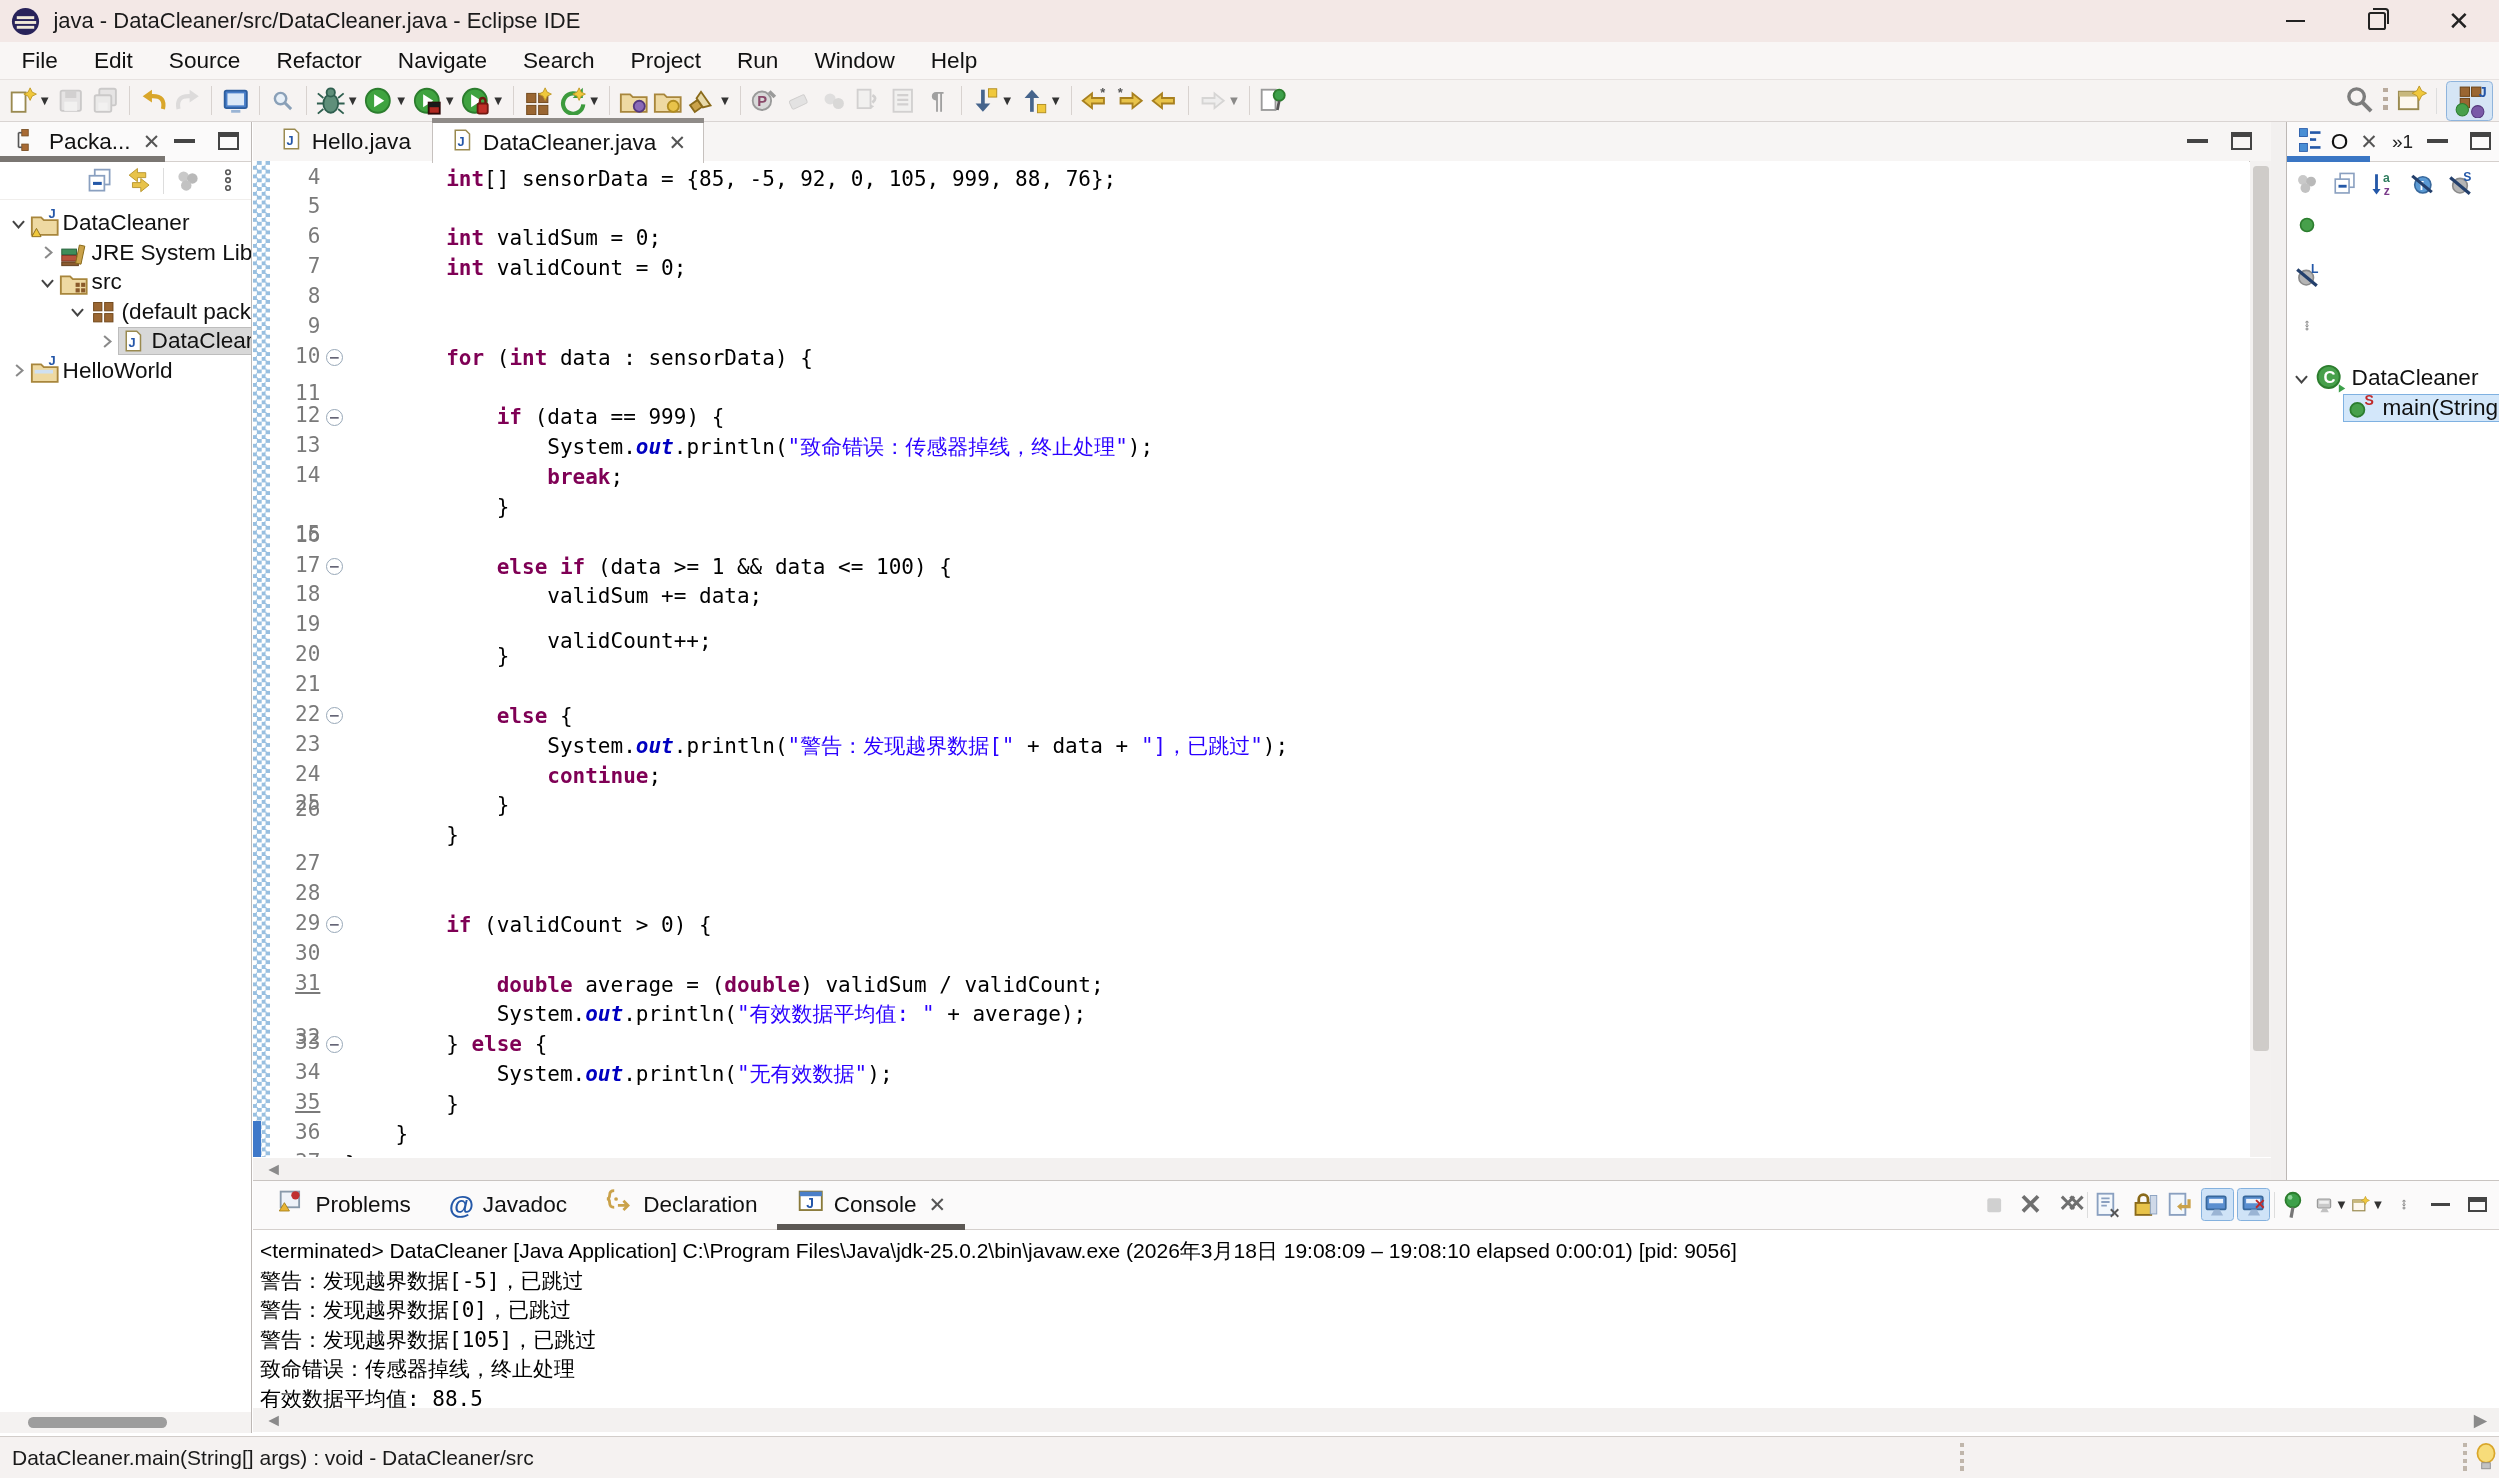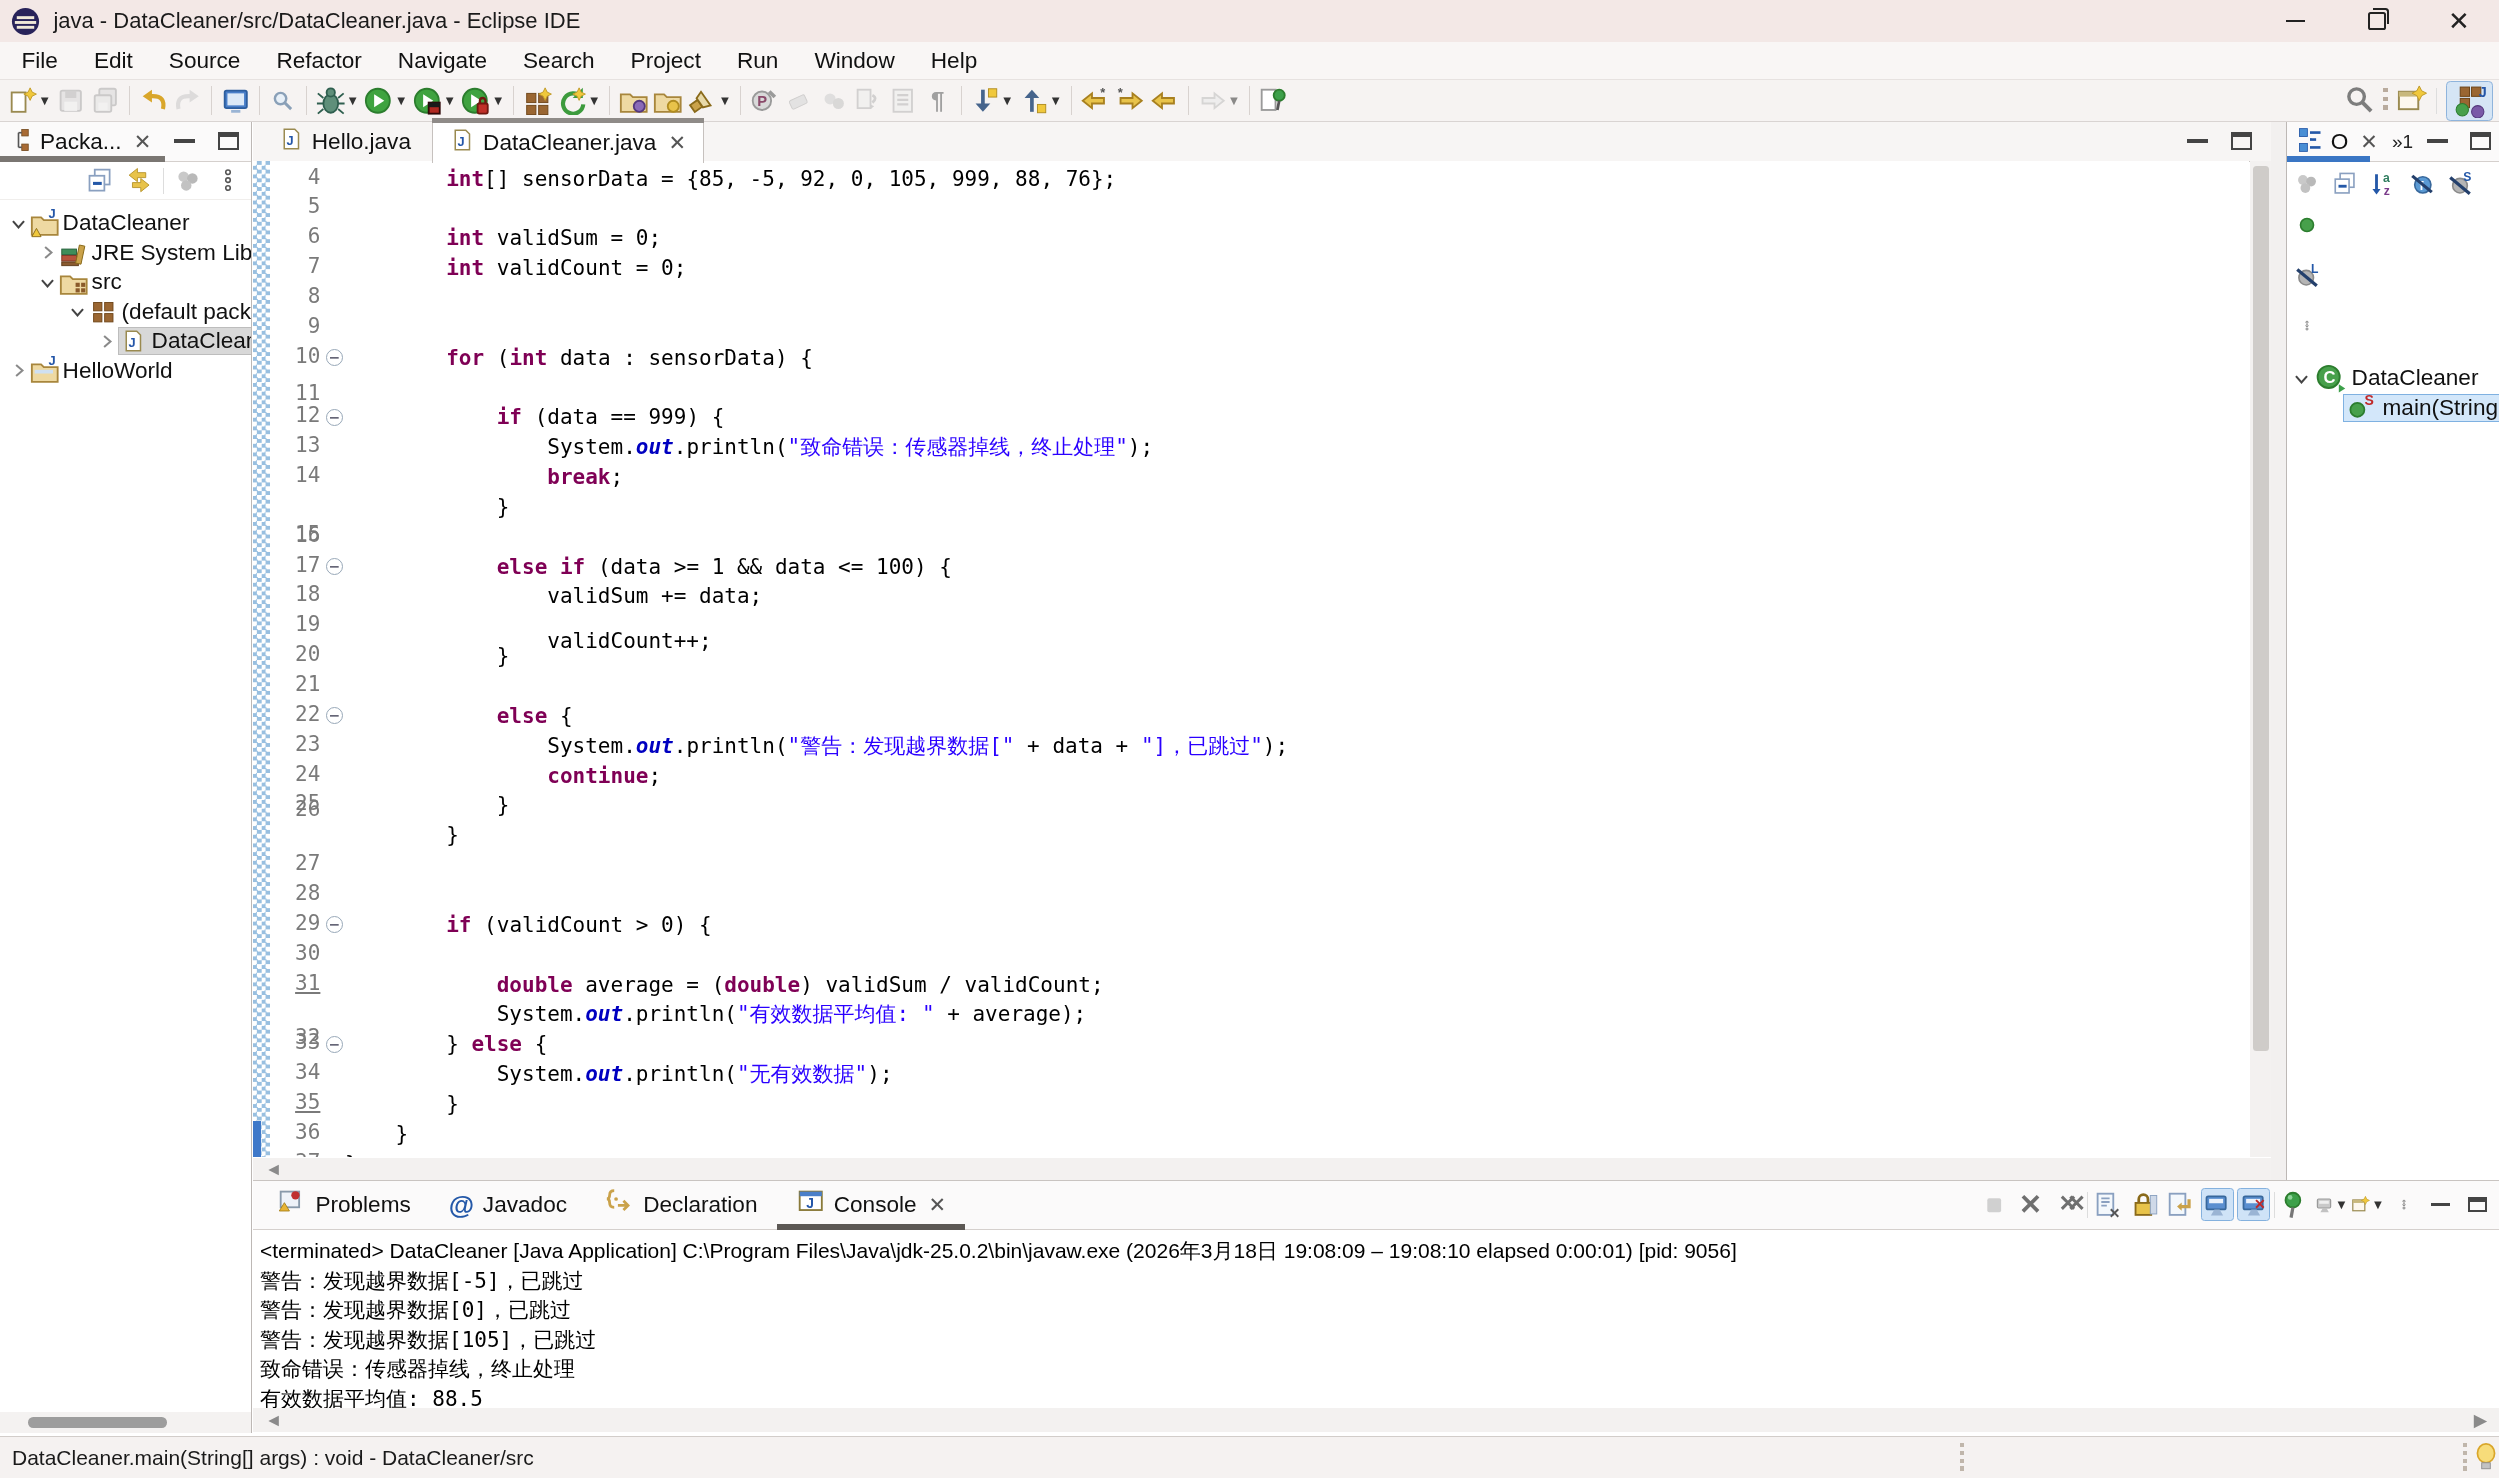--- a/index.html
+++ b/index.html
@@ -472,21 +472,21 @@
     <div class="pkg-tabrow">
       <span class="ticon">
         <svg width="26" height="26" viewBox="0 0 32 32">
             <rect x="12" y="3" width="8" height="8" fill="#a86a34" stroke="#744a1e"></rect>
             <rect x="12" y="21" width="8" height="8" fill="#a86a34" stroke="#744a1e"></rect>
             <line x1="8" y1="7" x2="12" y2="7" stroke="#555" stroke-width="2"></line>
             <line x1="8" y1="25" x2="12" y2="25" stroke="#555" stroke-width="2"></line>
             <line x1="8" y1="7" x2="8" y2="25" stroke="#555" stroke-width="2"></line>
           </svg>
       </span>
-      <span class="viewtab" style="margin-left:2px">Packa...</span>
+      <span class="viewtab" style="margin-left:11px">Packa...</span>
       <span class="closex">✕</span>
       <span class="pkg-accent"></span>
       <span class="minmax pkg-minmax">
         <span class="mm-min"></span>
         <span class="mm-max"></span>
       </span>
     </div>
     <div class="pkg-toolbar">
       <span class="cbtn">
         <svg width="28" height="28" viewBox="0 0 32 32">

